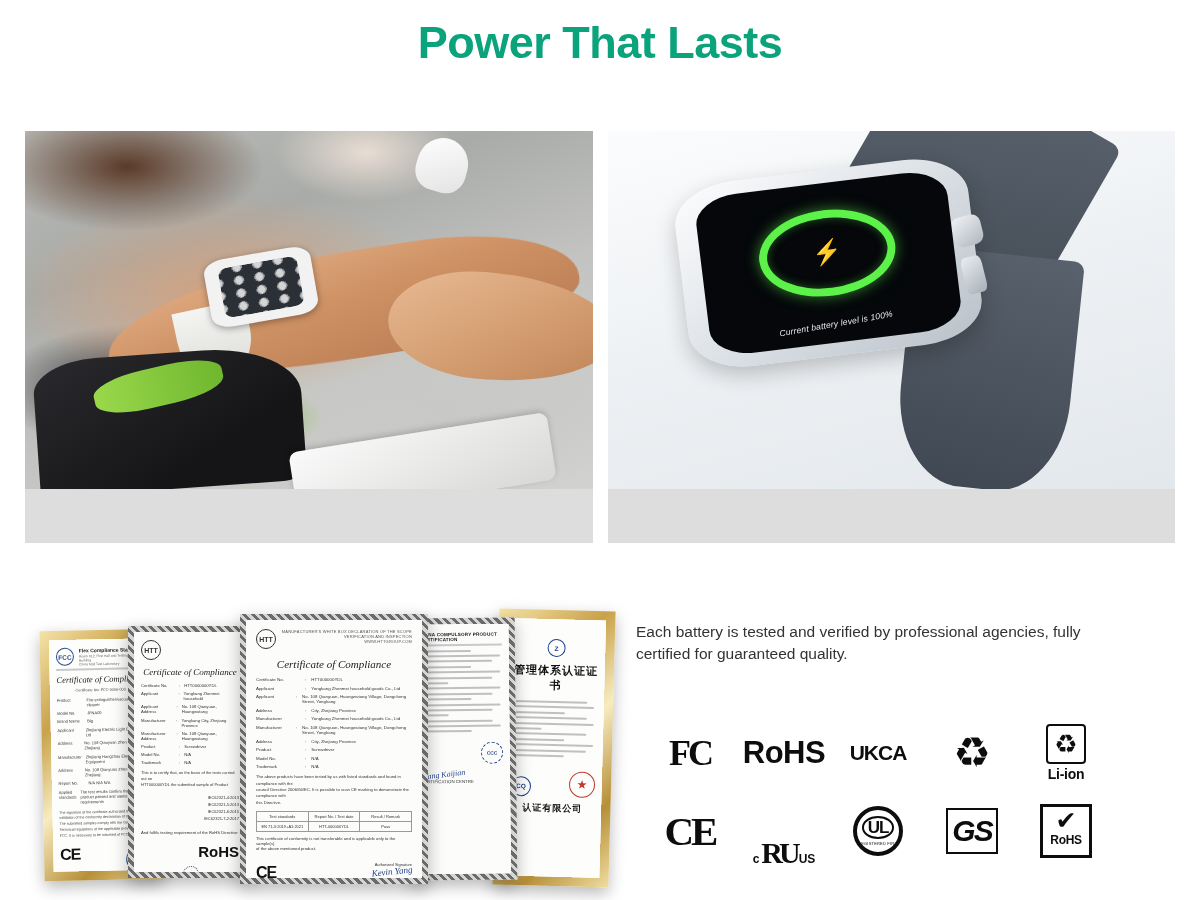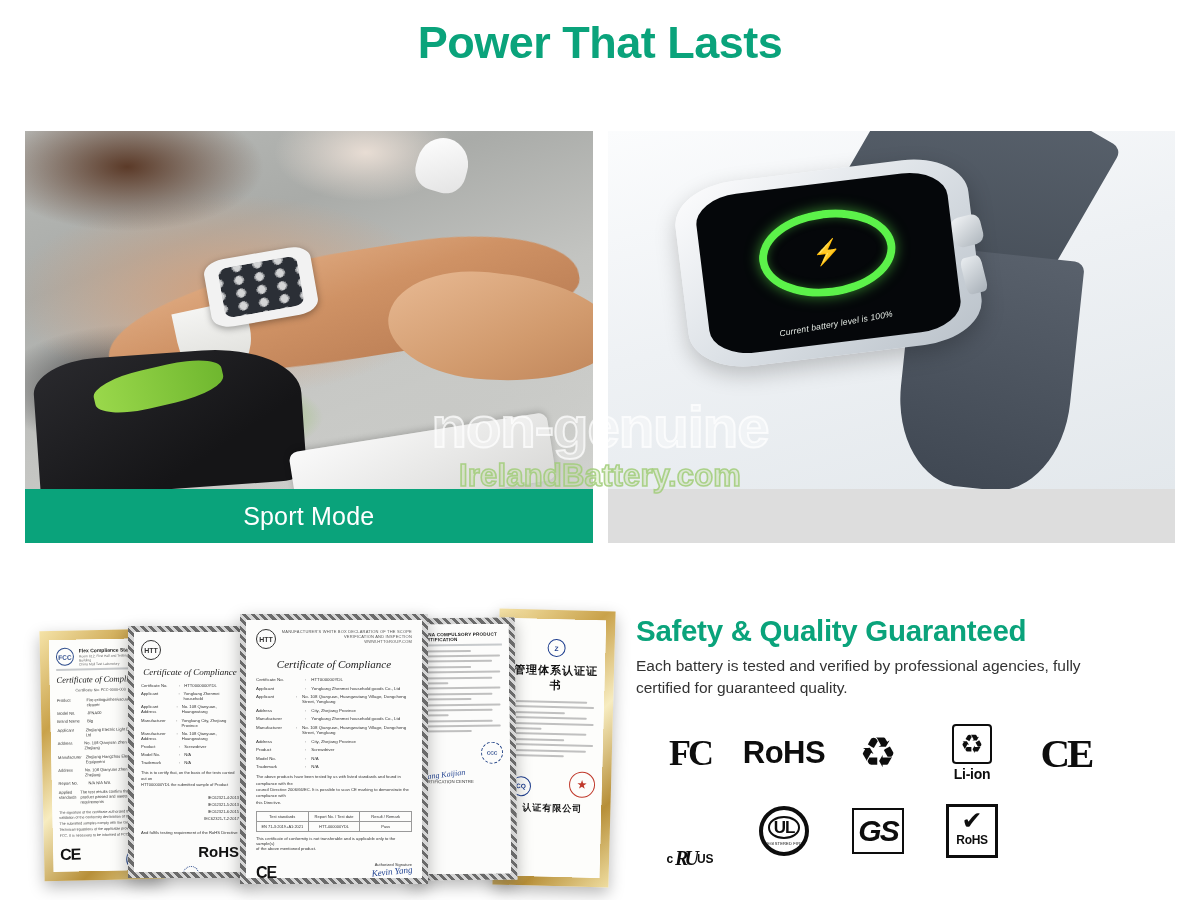--- a/index.html
+++ b/index.html
@@ -337,21 +337,21 @@
     width: 40px; height: 40px; border: 2.5px solid #0d0d0d; border-radius: 4px;
     display:flex; align-items:center; justify-content:center; font-size: 26px; line-height:1;
   }
   .b-liion .cap { font-size: 14px; font-weight: bold; letter-spacing: -.3px; }
   
   .b-ce { font-size: 41px; font-weight: bold; letter-spacing: -3px; font-family: "Liberation Serif", serif; text-align: right; }
   
   .b-culus { display:flex; align-items: flex-end; gap: 2px; }
   .b-culus .c { font-size: 12px; font-weight: bold; margin-bottom: 4px; }
   .b-culus .ru {
-    font-size: 20px; font-weight: bold; font-style: italic; letter-spacing: -4px;
+    font-size: 30px; font-weight: bold; letter-spacing: -4px;
     font-family: "Liberation Serif", serif;
   }
   .b-culus .us { font-size: 12px; font-weight: bold; margin-bottom: 4px; }
   
   .b-ul .ring {
     width: 50px; height: 50px; border-radius: 50%; border: 4px solid #0d0d0d;
     display:flex; flex-direction: column; align-items:center; justify-content:center;
   }
   .b-ul .ul { font-size: 17px; font-weight: bold; letter-spacing: -1px; line-height: 1;
     border: 2px solid #0d0d0d; border-radius: 50%; padding: 1px 4px; }
@@ -385,21 +385,20 @@
           <div class="ph1-forearm"></div>
           <div class="ph1-hand"></div>
           <div class="ph1-bud"></div>
           <div class="ph1-strap"></div>
           <div class="ph1-watch"></div>
           <div class="ph1-bag"></div>
           <div class="ph1-bag-green"></div>
           <div class="ph1-phone"></div>
         </div>
       </div>
-      <div class="card-caption">Sport Mode</div>
     </div>
 
 
     <div class="card">
       <div class="card-photo">
         <div class="ph3">
           <div class="ph3-strap-top"></div>
           <div class="ph3-strap-bot"></div>
           <div class="ph3-case">
             <div class="ph3-crown"></div>
@@ -409,24 +408,20 @@
                 <span class="ph3-bolt">⚡</span>
               </div>
               <div class="ph3-label">Current battery level is 100%</div>
             </div>
           </div>
         </div>
       </div>
     </div>
   </div>
 
-  <div class="watermark">
-    <div class="wm-main">non-genuine</div>
-    <div class="wm-sub">IrelandBattery.com</div>
-  </div>
 
   <div class="lower">
 
     <div class="certs">
 
       <div class="cert cert-frame-gold" style="left:472px; top:14px; width:116px; height:276px; transform: rotate(1.5deg); z-index:1;">
         <div class="cert-inner">
           <div style="display:flex;justify-content:center;margin-top:12px;">
             <div class="cert-logo" style="border-color:#1f3f8f;color:#1f3f8f;">Z</div>
           </div>
@@ -696,30 +691,33 @@
             <div class="cert-logo" style="width:22px;height:22px;border-color:#2b4a8b;color:#2b4a8b;font-size:5px;">FCC</div>
           </div>
           <div style="font-size:3.2px;color:#666;margin-top:8px;">
             Signature:&nbsp;&nbsp;&nbsp;&nbsp;&nbsp;Date: 2023-00-00
           </div>
         </div>
       </div>
     </div>
 
     <div class="safety">
-      <div class="safety-title">Safety &amp; Quality Guaranteed</div>
       <div class="safety-desc">Each battery is tested and verified by professional agencies, fully certified for guaranteed quality.</div>
     </div>
 
     <div class="badges">
 
       <div class="badge b-fcc">FC</div>
 
       <div class="badge b-rohs">RoHS</div>
 
+      <div class="badge b-ukca">
+        <div>UK</div>
+        <div>CA</div>
+      </div>
 
       <div class="badge b-recycle">♻</div>
 
       <div class="badge b-liion">
         <div class="box">♻</div>
         <div class="cap">Li-ion</div>
       </div>
 
       <div class="badge b-ce">CΕ</div>
 

